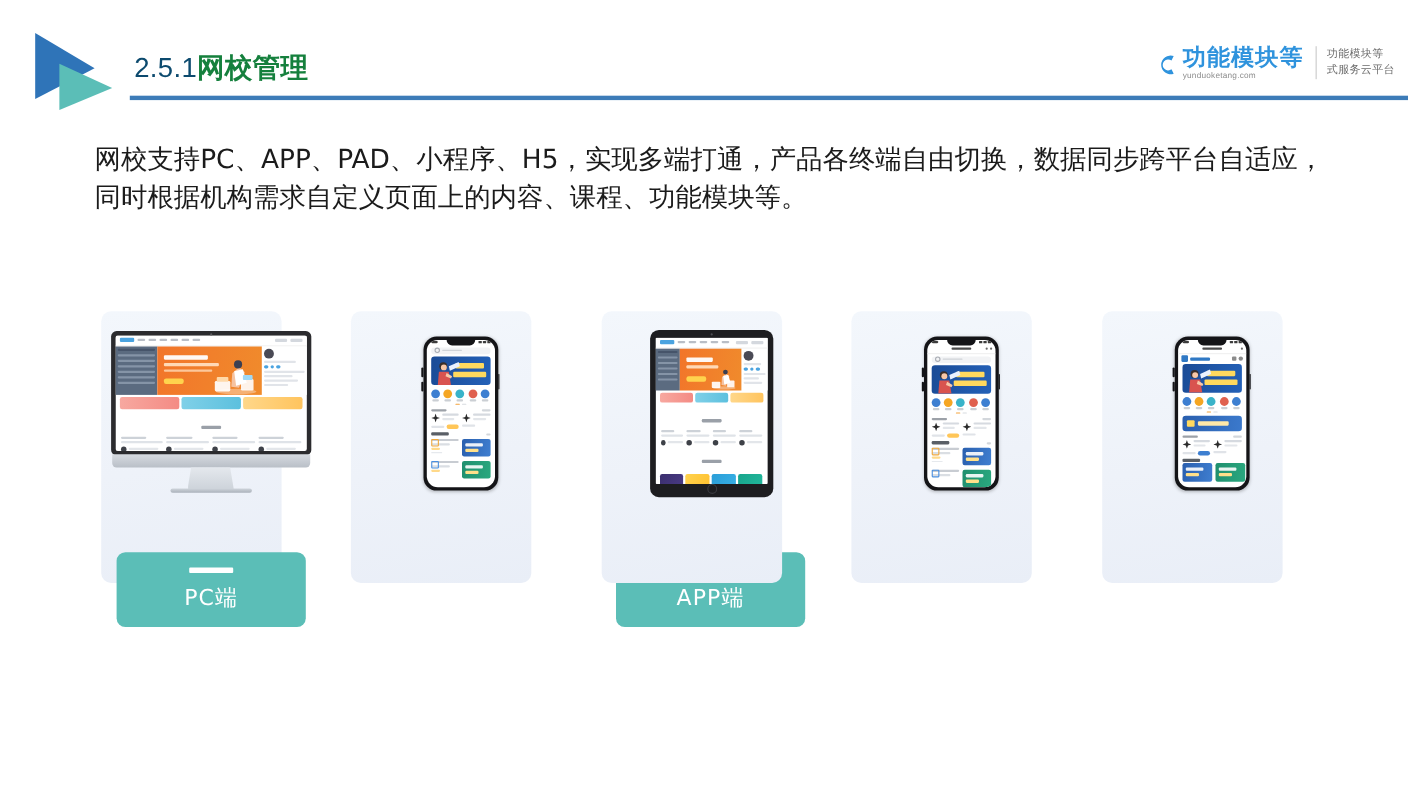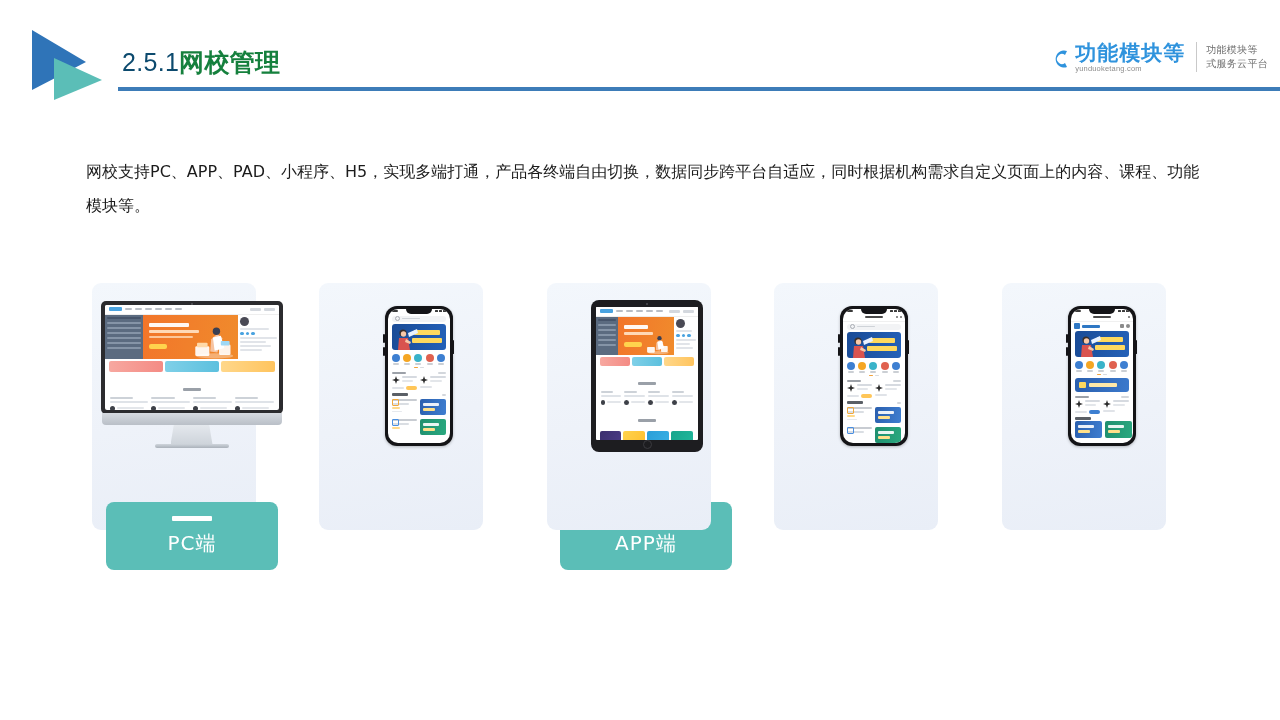--- a/index.html
+++ b/index.html
@@ -30,23 +30,22 @@
   .brand-cloud svg{display:block;}
   .brand-txt{display:flex;flex-direction:column;align-items:flex-start;line-height:1;}
   .brand-cn{font-size:21px;font-weight:700;color:#2f93dd;letter-spacing:1px;}
   .brand-en{font-size:7.5px;color:#8d8d8d;letter-spacing:.2px;margin-top:2px;}
   .brand-div{width:1px;height:30px;background:#c9c9c9;margin:0 9px 0 11px;}
   .brand-tag{font-size:10px;color:#6d6d6d;line-height:1.45;letter-spacing:.3px;}
 
   
   .body-copy{
     position:absolute;left:86px;top:128px;width:1128px;
-    font-size:16px;line-height:34px;color:#1b1b1b;
+    font-size:24px;line-height:34px;color:#1b1b1b;
     font-family:"DejaVu Sans","Liberation Sans",sans-serif;
-    margin-top:27px;
   }
 
   
   .cards{position:absolute;left:92px;top:283px;width:1110px;height:290px;}
   .card{
     position:absolute;top:0;width:164px;height:247px;
     border-radius:9px;
     background:linear-gradient(170deg,#f3f7fc 0%,#eef2f9 55%,#e9eef7 100%);
   }
   .card-i0{left:0;}   .card-i1{left:227px;}  .card-i2{left:455px;}

